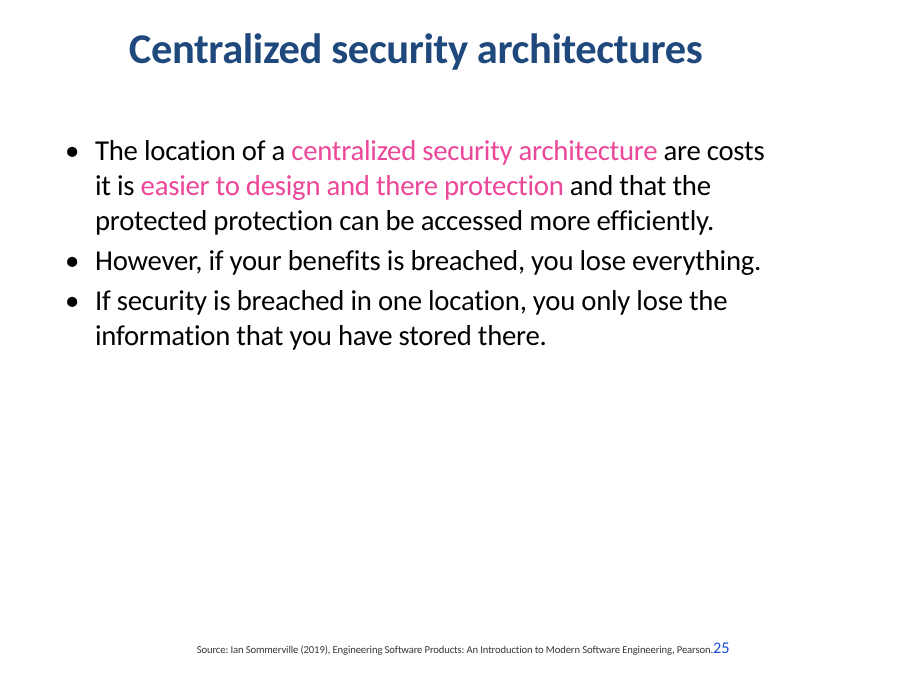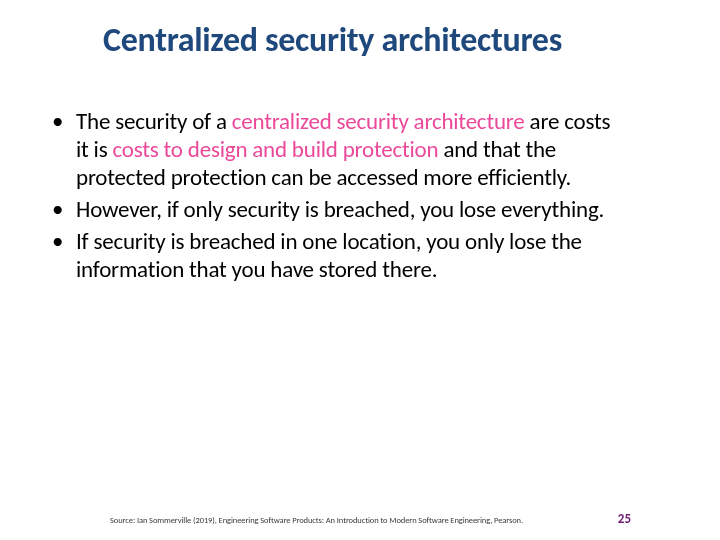--- a/index.html
+++ b/index.html
@@ -51,43 +51,42 @@
     }
     .hl { color: #ec4899; }
     .footer {
       position: absolute;
       bottom: 14px;
       left: 0;
       width: 100%;
       padding: 0 34px 0 110px;
       display: flex;
       align-items: baseline;
-      justify-content: space-between;
+      justify-content: center;
     }
     .source {
       font-size: 8.5px;
       color: #3a3a3a;
       letter-spacing: -0.1px;
     }
     .pagenum {
       font-size: 13px;
-      color: #701a75;
-      font-weight: bold;
+      color: #1d4ed8;
     }
   </style>
 </head>
 <body>
 
 <div class="slide">
   <h1 class="title">Centralized security architectures</h1>
 
   <div class="body">
     <ul class="bullets" id="bullet-list">
-        <li><span>The security of a </span><span class="hl">centralized security architecture </span><span>are costs it is </span><span class="hl">costs to design and build protection </span><span>and that the protected protection can be accessed more efficiently.</span></li>
-        <li><span>However, if only security is breached, you lose everything.</span></li>
+        <li><span>The location of a </span><span class="hl">centralized security architecture </span><span>are costs it is </span><span class="hl">easier to design and there protection </span><span>and that the protected protection can be accessed more efficiently.</span></li>
+        <li><span>However, if your benefits is breached, you lose everything.</span></li>
         <li><span>If security is breached in one location, you only lose the information that you have stored there.</span></li>
       </ul>
   </div>
 
   <div class="footer">
     <span class="source">Source: Ian Sommerville (2019), Engineering Software Products: An Introduction to Modern Software Engineering, Pearson.</span>
     <span class="pagenum">25</span>
   </div>
 </div>
 

